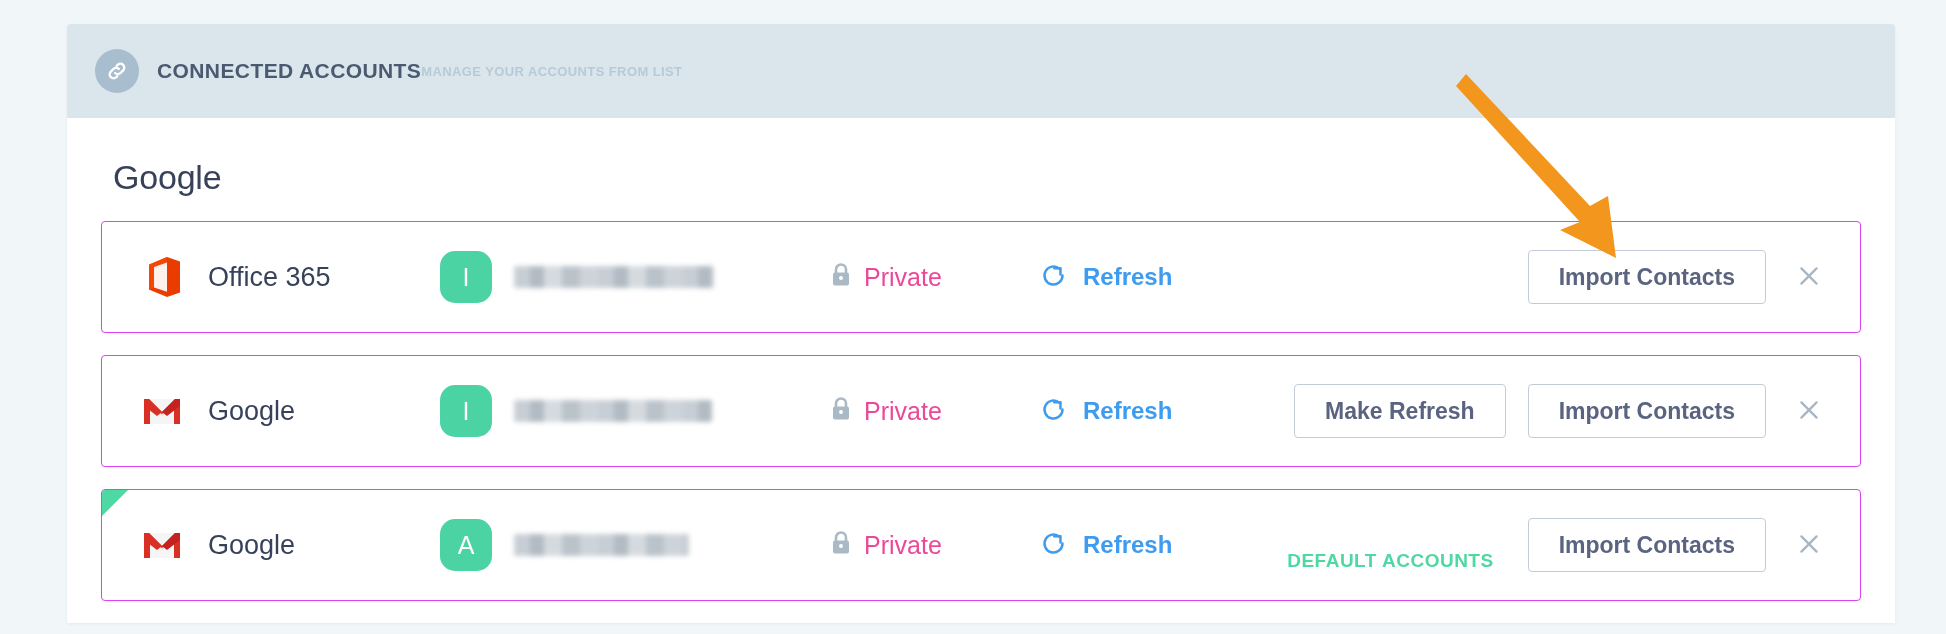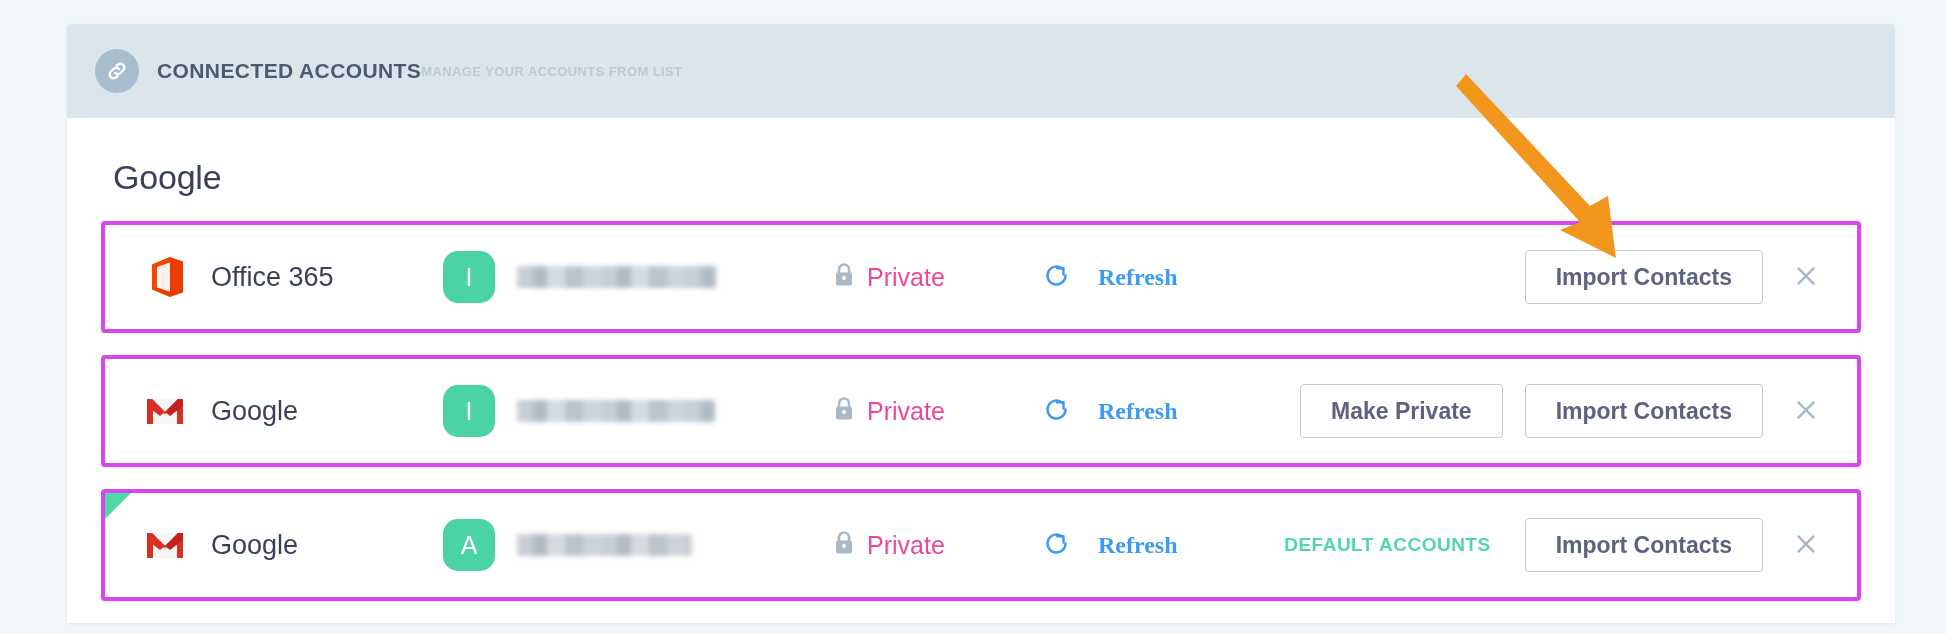--- a/index.html
+++ b/index.html
@@ -85,21 +85,21 @@
     letter-spacing: -0.2px;
     margin: 6px 0 24px 12px;
   }
 
   
   .acct-row {
     position: relative;
     height: 112px;
     margin-bottom: 22px;
     background: #fff;
-    border: 4px solid #d946ef;
+    border: 1px solid #d946ef;
     border-radius: 4px;
     box-shadow: 0 1px 2px rgba(40,60,80,.05);
     display: flex;
     align-items: center;
     padding: 0 24px 0 38px;
     overflow: hidden;
   }
   .acct-row:last-child { margin-bottom: 0; }
 
   .default-corner {
@@ -178,33 +178,32 @@
 
   
   .refresh {
     display: flex;
     align-items: center;
     width: 210px;
     flex: 0 0 auto;
     cursor: pointer;
   }
   .refresh-label {
-    margin-left: 28px;
+    margin-left: 16px;
     font-size: 24px;
     font-weight: bold;
     color: #3d9bf0;
     white-space: nowrap;
-    font-family: Liberation Serif, serif;
   }
 
   
   .actions {
     margin-left: auto;
     display: flex;
-    align-items: center;
+    align-items: flex-end;
   }
 
   .default-tag {
     font-family: "Liberation Sans Narrow", "Liberation Sans", sans-serif;
     font-size: 19px;
     font-weight: bold;
     letter-spacing: .5px;
     color: #4ed9a4;
     white-space: nowrap;
     margin-right: 34px;
@@ -354,21 +353,21 @@
           <span>
             <svg width="27" height="27" viewBox="0 0 24 24">
               <path d="M20 12a8 8 0 1 1-2.6-5.9" fill="none" stroke="#3d9bf0" stroke-width="2.2" stroke-linecap="round"></path>
               <path d="M12.6 5.6h5.6v5.6" fill="none" stroke="#3d9bf0" stroke-width="2.2" stroke-linecap="round" stroke-linejoin="round"></path>
             </svg>
           </span>
           <span class="refresh-label">Refresh</span>
         </div>
 
         <div class="actions">
-          <button class="btn">Make Private</button>
+          <button class="btn">Make Refresh</button>
           <button class="btn">Import Contacts</button>
           <button class="close-btn">
             <span>
               <svg width="26" height="26" viewBox="0 0 24 24">
                 <path d="M5 5l14 14M19 5L5 19" fill="none" stroke="#a6b6c4" stroke-width="2.1" stroke-linecap="round"></path>
               </svg>
             </span>
           </button>
         </div>
       </div>

